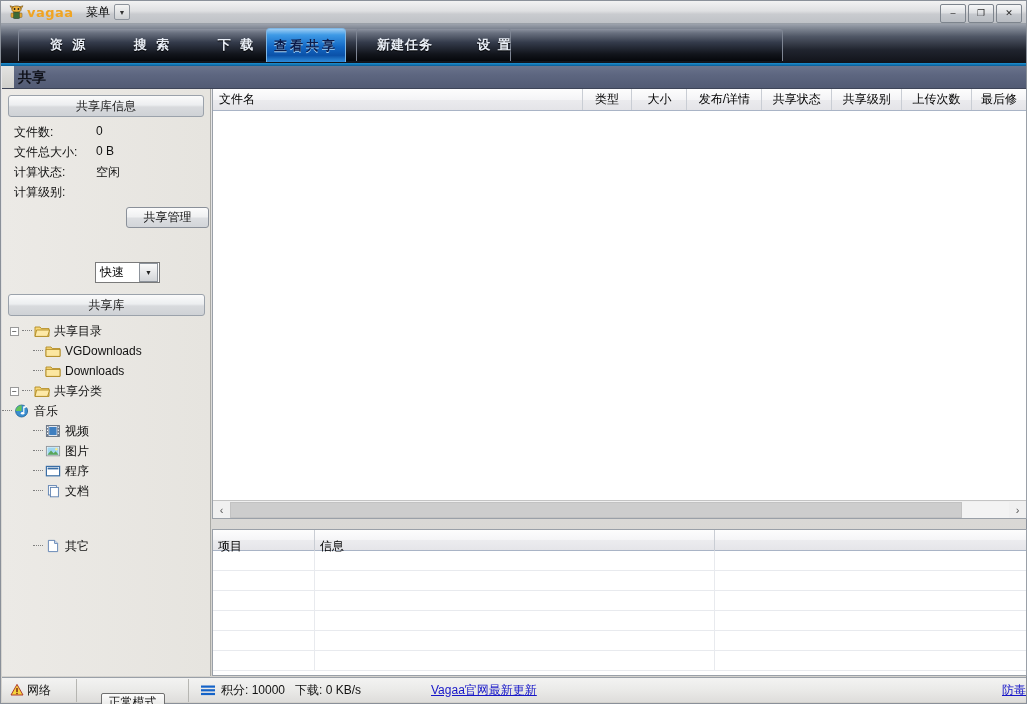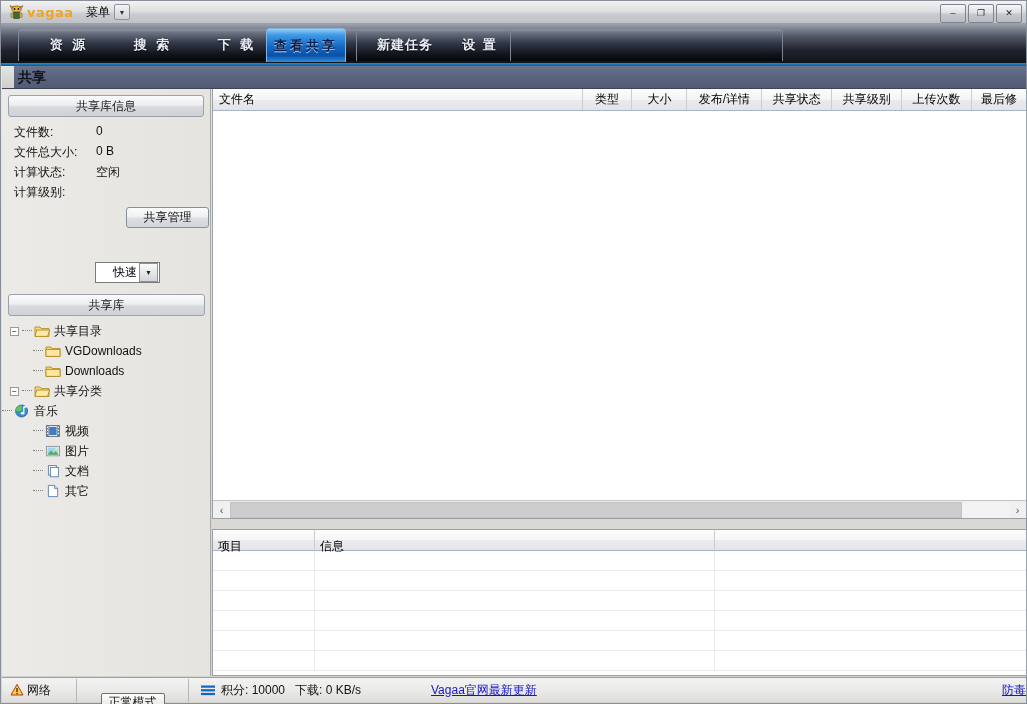--- a/index.html
+++ b/index.html
@@ -131,21 +131,20 @@
     background:linear-gradient(#fcfcfc 0%,#f0f1f2 45%,#dcdee1 55%,#d2d5d9 100%);
     border:1px solid #8a9099;border-radius:3px;
     display:flex;align-items:center;justify-content:center;
     font-size:12px;color:#111;
   }
   .combo{
     position:absolute;left:93px;top:173px;width:65px;height:21px;
     background:#fff;border:1px solid #7a7a7a;
     display:flex;align-items:center;
     box-sizing:border-box;
-    padding-left:13px;
   }
   .combo .cv{padding-left:4px;font-size:12px;color:#000;flex:1;}
   .combo .carrow{
     width:17px;height:17px;margin-right:1px;
     background:linear-gradient(#fafafa,#d3d5d8);
     border:1px solid #8d939b;
     display:flex;align-items:center;justify-content:center;
     font-size:7px;color:#222;line-height:1;
   }
 
@@ -290,21 +289,21 @@
   <div class="navbar">
     <div class="nav-inner"></div>
     <div class="nav-group2"></div>
 
     <div class="nav-tab" style="left:20px;width:96px;">资 源</div>
     <div class="nav-tab" style="left:104px;width:96px;">搜 索</div>
     <div class="nav-tab" style="left:188px;width:96px;">下 载</div>
     <div class="nav-tab active" style="left:265px;width:78px;">查看共享</div>
 
     <div class="nav-tab" style="left:365px;width:78px;letter-spacing:1px;">新建任务</div>
-    <div class="nav-tab" style="left:448px;width:62px;letter-spacing:2px;">设 置</div>
+    <div class="nav-tab" style="left:463px;width:62px;letter-spacing:2px;">设 置</div>
   </div>
 
   <div class="pagetitle">
     <span class="txt">共享</span>
   </div>
 
   <div class="sidebar">
 
     <div class="panel-head">共享库信息</div>
 
@@ -425,33 +424,43 @@
           <svg width="16" height="14" viewBox="0 0 16 14">
             <rect x="1.4" y="2.4" width="13.2" height="9.4" fill="#ffffff" stroke="#8b9299" stroke-width="0.9"></rect>
             <rect x="2.4" y="3.4" width="11.2" height="7.4" fill="#9fd6f0"></rect>
             <path d="M2.4 10.8 L6 6.4 L8.6 9.2 L10.6 7.2 L13.6 10.8 Z" fill="#5aa55a"></path>
             <circle cx="11.4" cy="5.2" r="1.2" fill="#fde98a"></circle>
           </svg>
         </span>
         <span>图片</span>
       </div>
 
+      <div class="tnode" style="padding-left:31px;">
+        <span class="dots"></span>
+        <span class="ico">
+          <svg width="16" height="14" viewBox="0 0 16 14">
+            <rect x="1.4" y="2.4" width="13.2" height="9.4" fill="#ffffff" stroke="#3a6ea5" stroke-width="1.2"></rect>
+            <rect x="2.6" y="3.6" width="10.8" height="1.8" fill="#3a6ea5"></rect>
+          </svg>
+        </span>
+        <span>程序</span>
+      </div>
 
       <div class="tnode" style="padding-left:31px;">
         <span class="dots"></span>
         <span class="ico">
           <svg width="16" height="14" viewBox="0 0 16 14">
             <rect x="3.4" y="1.6" width="8" height="9.4" fill="#ffffff" stroke="#5b7fb0" stroke-width="0.9"></rect>
             <rect x="5.4" y="3.4" width="8" height="9.4" fill="#ffffff" stroke="#5b7fb0" stroke-width="0.9"></rect>
           </svg>
         </span>
         <span>文档</span>
       </div>
 
-      <div class="tnode" style="padding-left:31px;">
+      <div class="tnode" style="padding-left:31px;margin-top:35px;">
         <span class="dots"></span>
         <span class="ico">
           <svg width="16" height="14" viewBox="0 0 16 14">
             <path d="M3.4 1.4 h6.2 l3 3 v8.2 h-9.2 Z" fill="#ffffff" stroke="#5b7fb0" stroke-width="0.9"></path>
             <path d="M9.6 1.4 v3 h3" fill="#dde8f5" stroke="#5b7fb0" stroke-width="0.9"></path>
           </svg>
         </span>
         <span>其它</span>
       </div>
 

